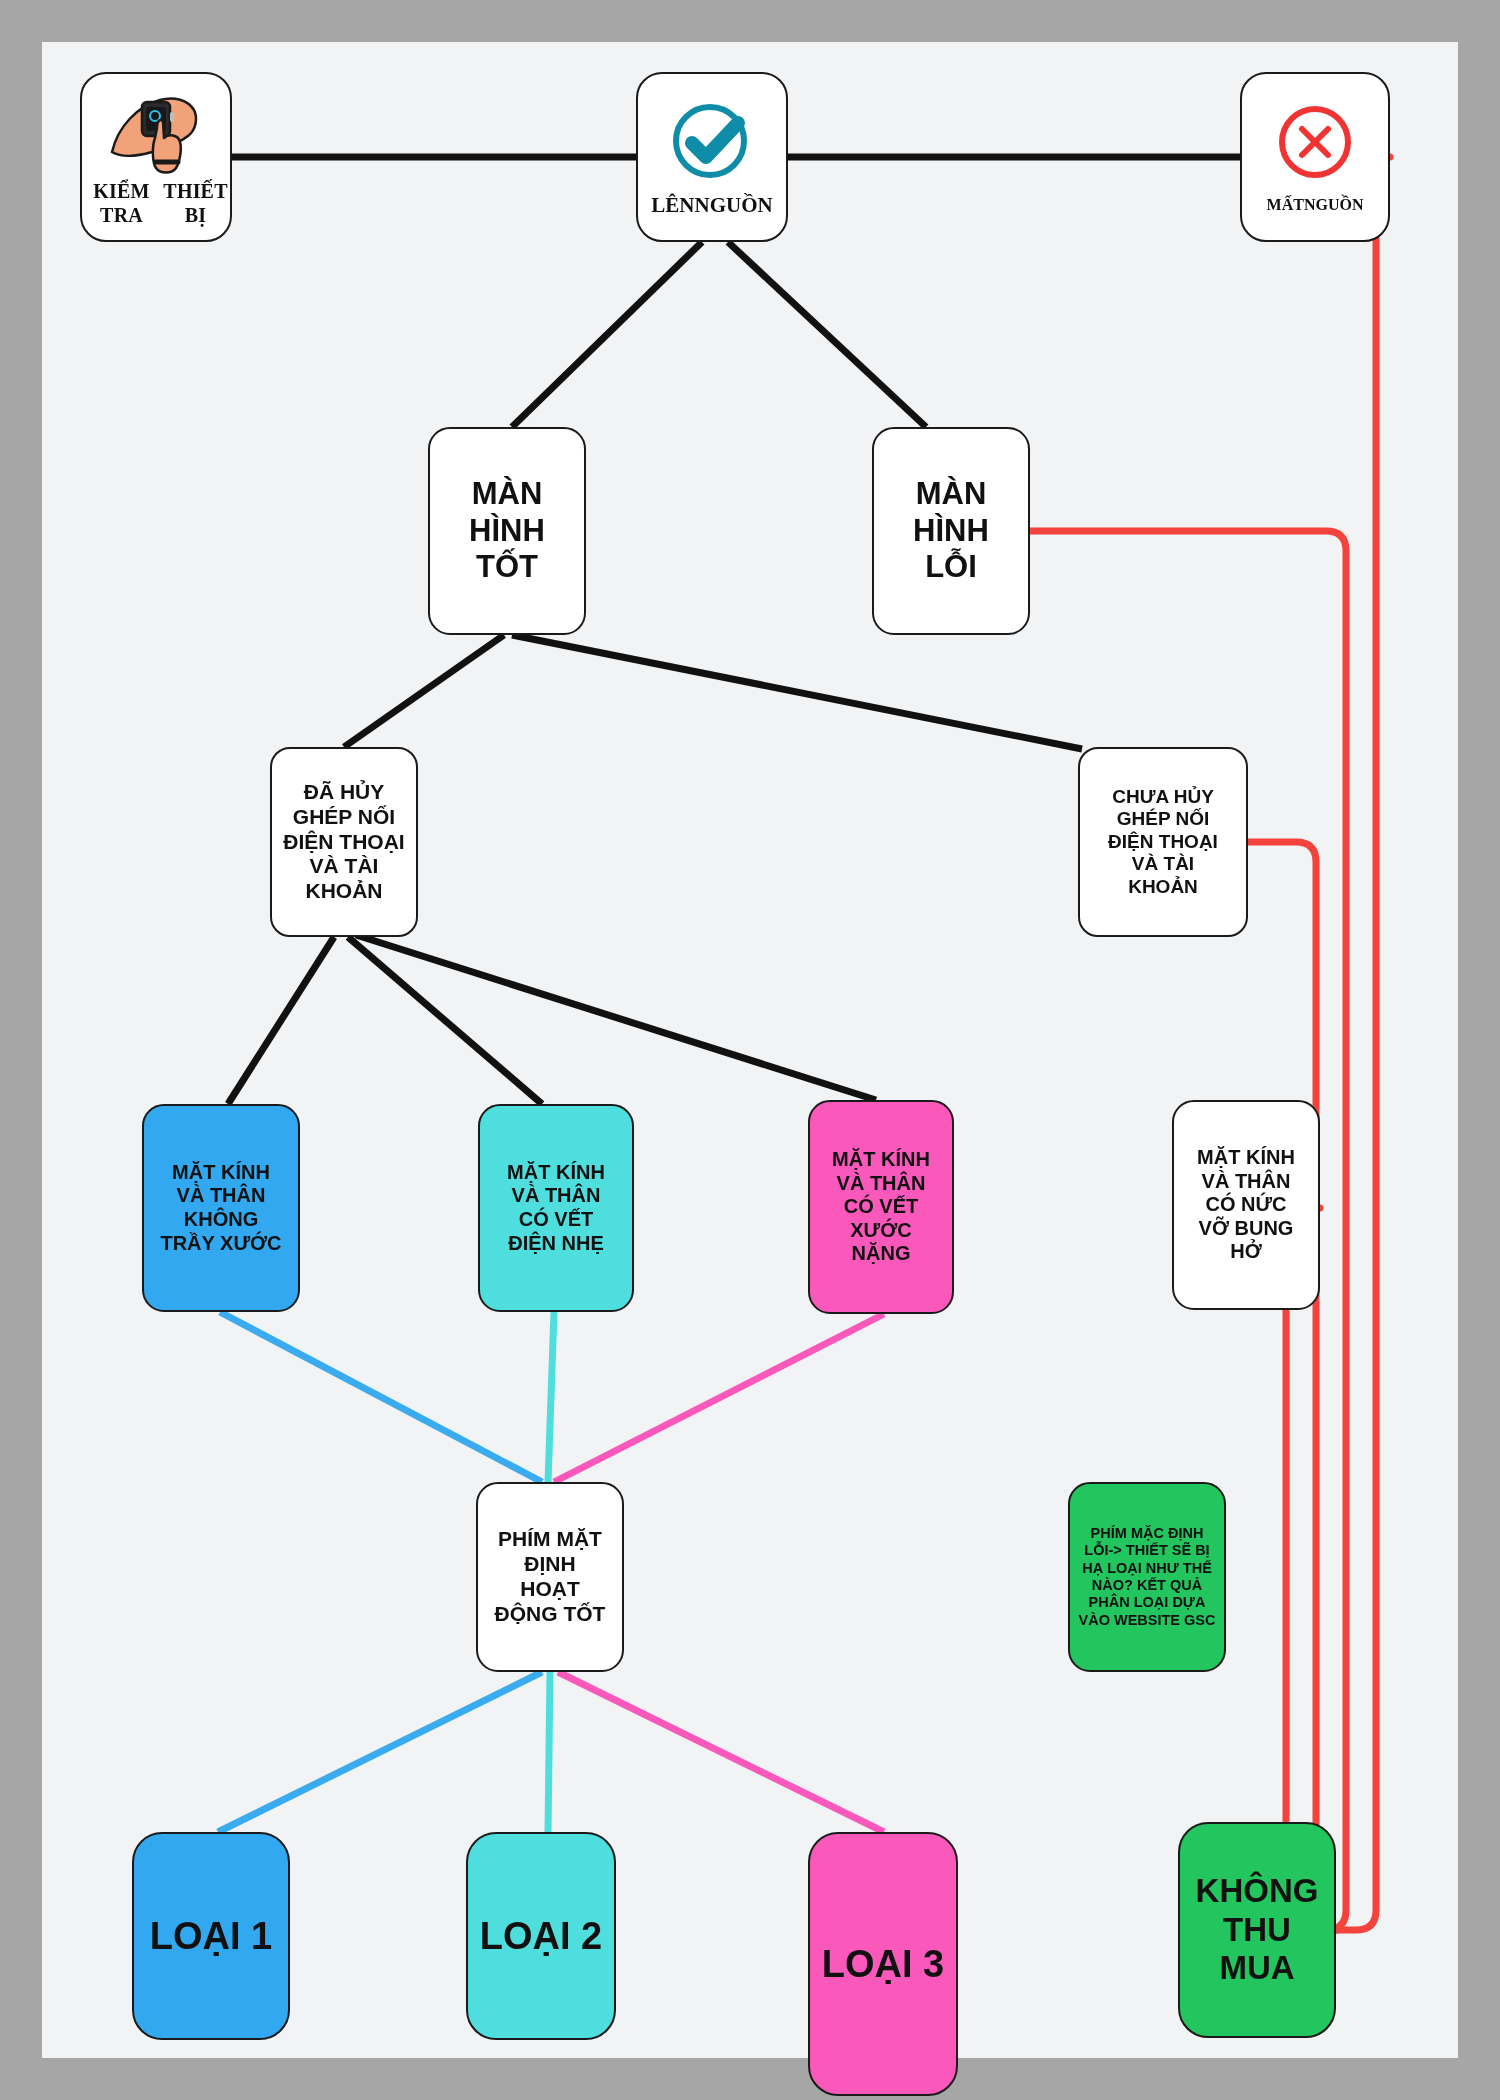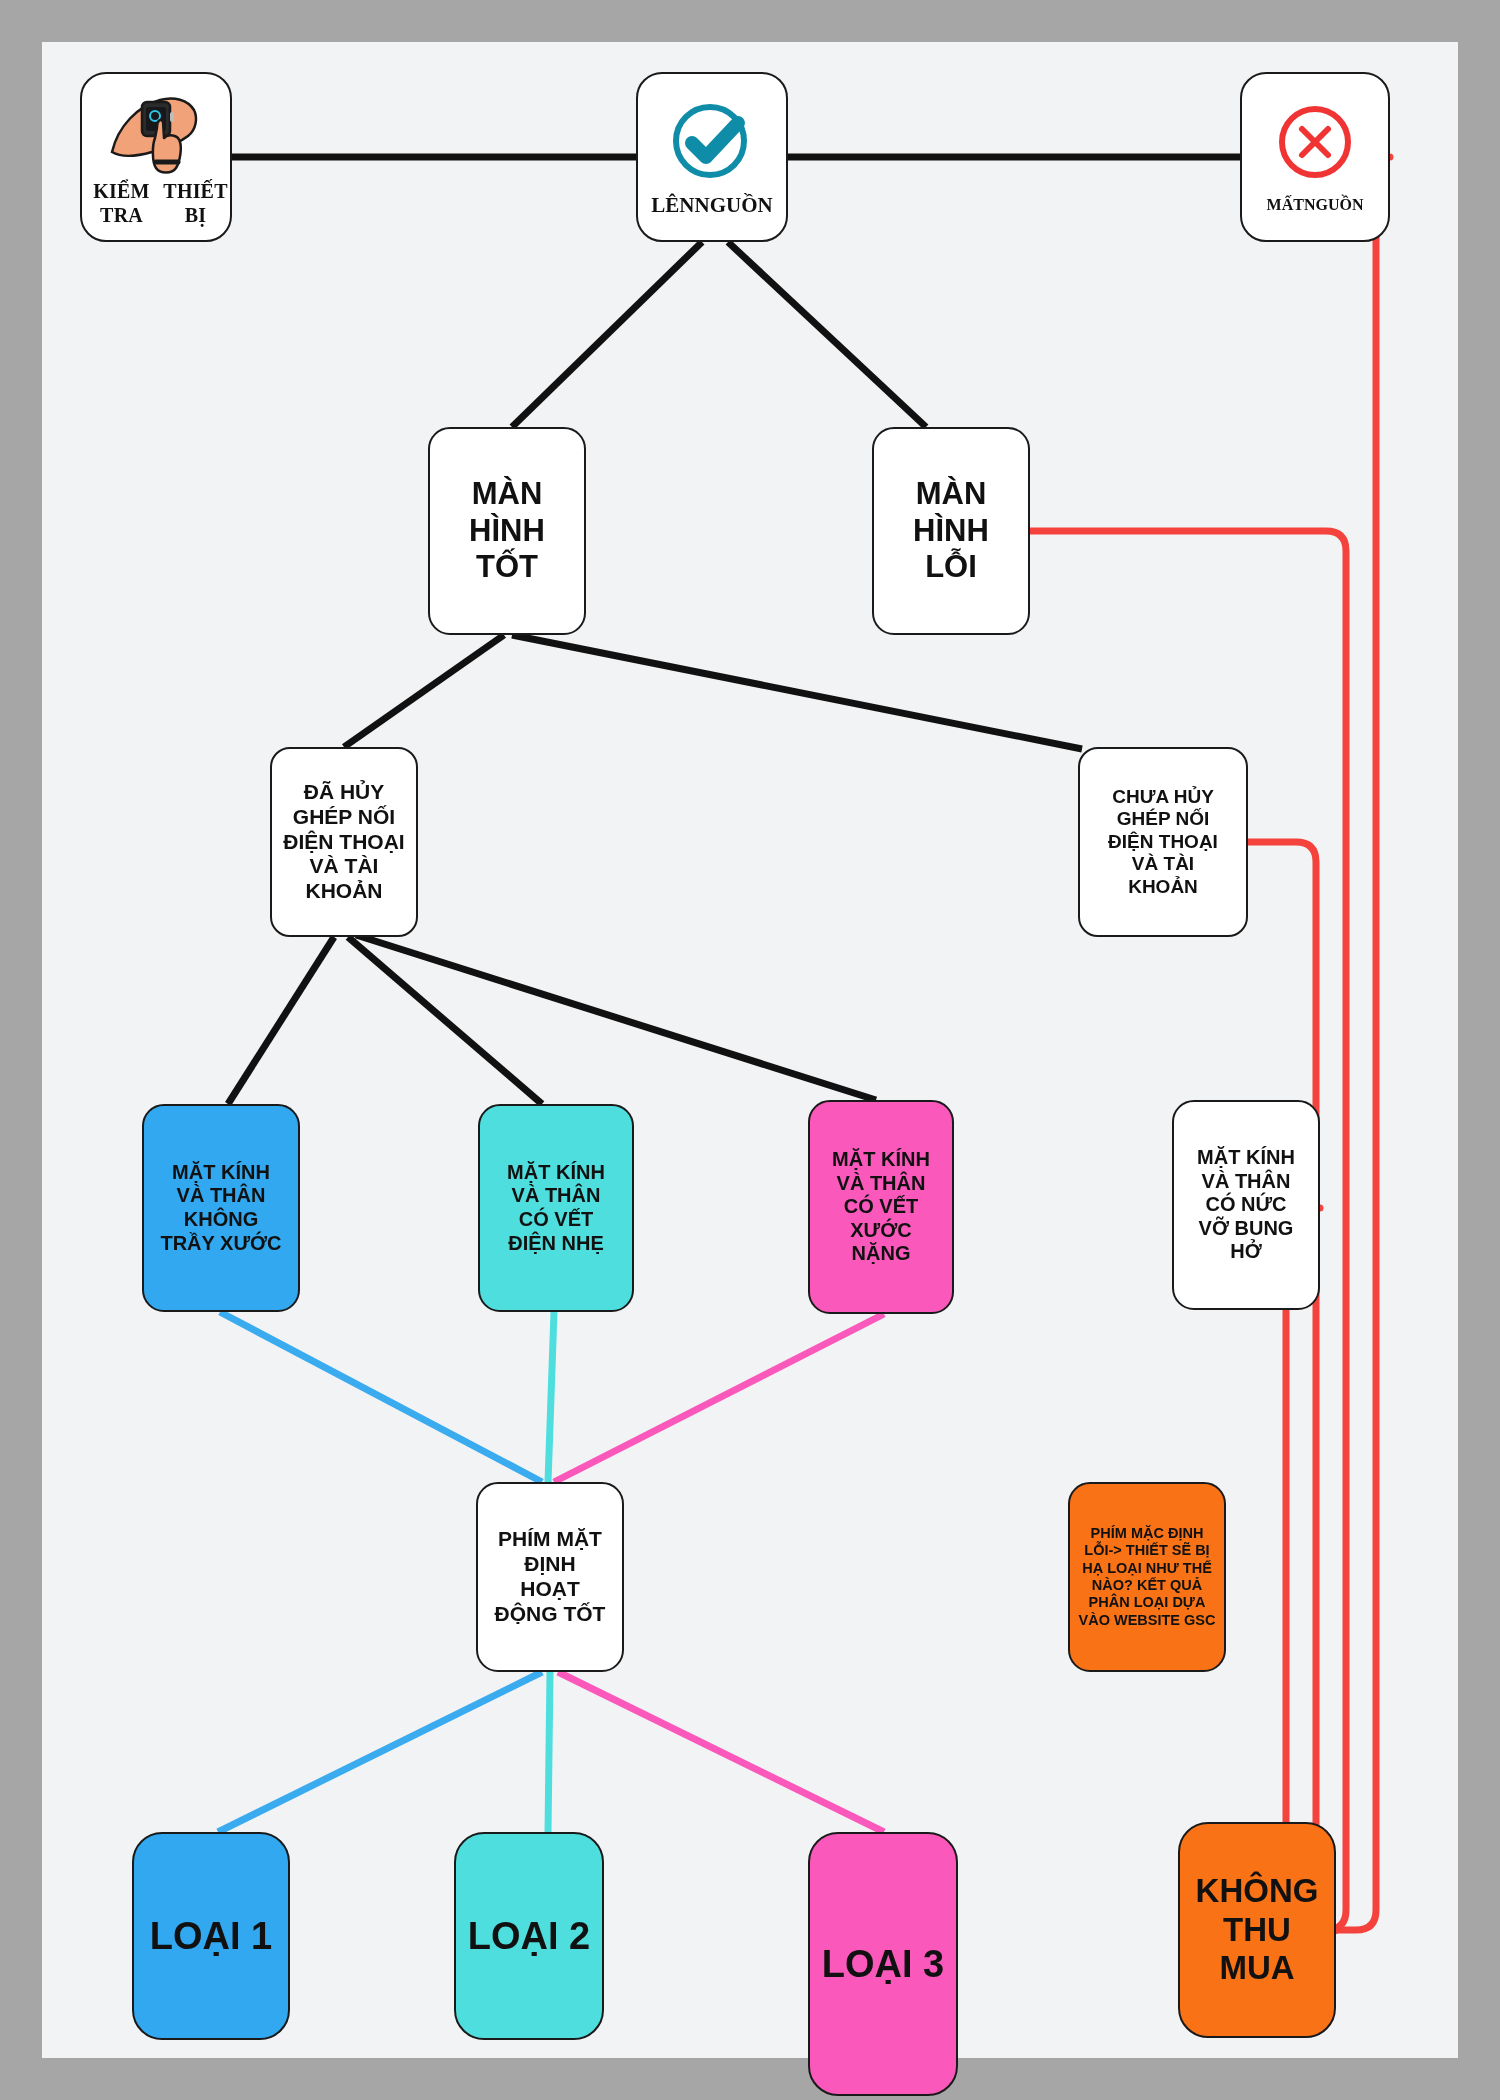--- a/index.html
+++ b/index.html
@@ -65,31 +65,31 @@
   #n-cracked .lbl{font-size:20px;}
 
   #n-keys-ok{left:434px;top:1440px;width:148px;height:190px;border-radius:22px;}
   #n-keys-ok .lbl{font-size:21px;}
 
   #n-note{left:1026px;top:1440px;width:158px;height:190px;border-radius:22px;padding:6px 6px;}
   #n-note .lbl{font-size:14.5px;line-height:1.2;}
 
   #n-loai1{left:90px;top:1790px;width:158px;height:208px;border-radius:30px;}
   #n-loai1 .lbl{font-size:38px;}
-  #n-loai2{left:412px;top:1790px;width:150px;height:208px;border-radius:30px;}
+  #n-loai2{left:424px;top:1790px;width:150px;height:208px;border-radius:30px;}
   #n-loai2 .lbl{font-size:38px;}
   #n-loai3{left:766px;top:1790px;width:150px;height:264px;border-radius:30px;}
   #n-loai3 .lbl{font-size:38px;}
   #n-reject{left:1136px;top:1780px;width:158px;height:216px;border-radius:30px;}
   #n-reject .lbl{font-size:33px;}
 
   .fill-blue{background:#31a8f0;}
   .fill-cyan{background:#4fdede;}
   .fill-pink{background:#fa58ba;}
-  .fill-red{background:#f97316;}
+  .fill-red{background:#22c55e;}
 
   
   .icon-wrap{display:flex;align-items:center;justify-content:center;margin-bottom:4px;}
   .node-txt{display:flex;align-items:center;justify-content:center;}
 </style>
 </head>
 <body>
 
 <div id="canvas">
 

